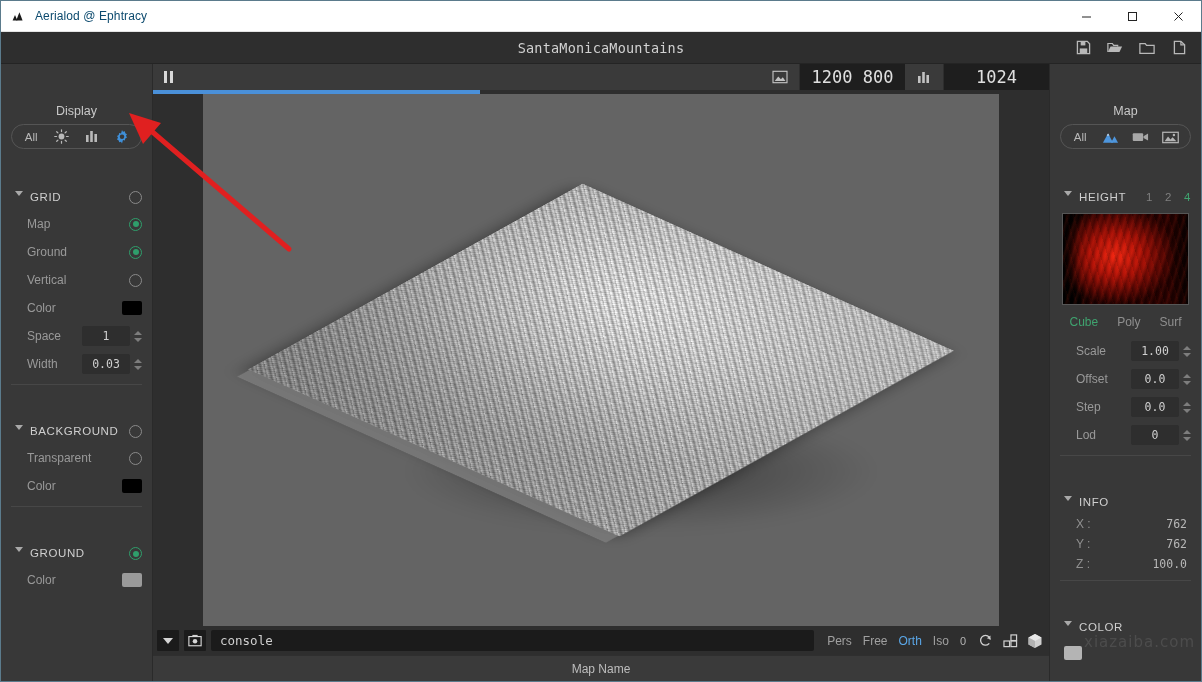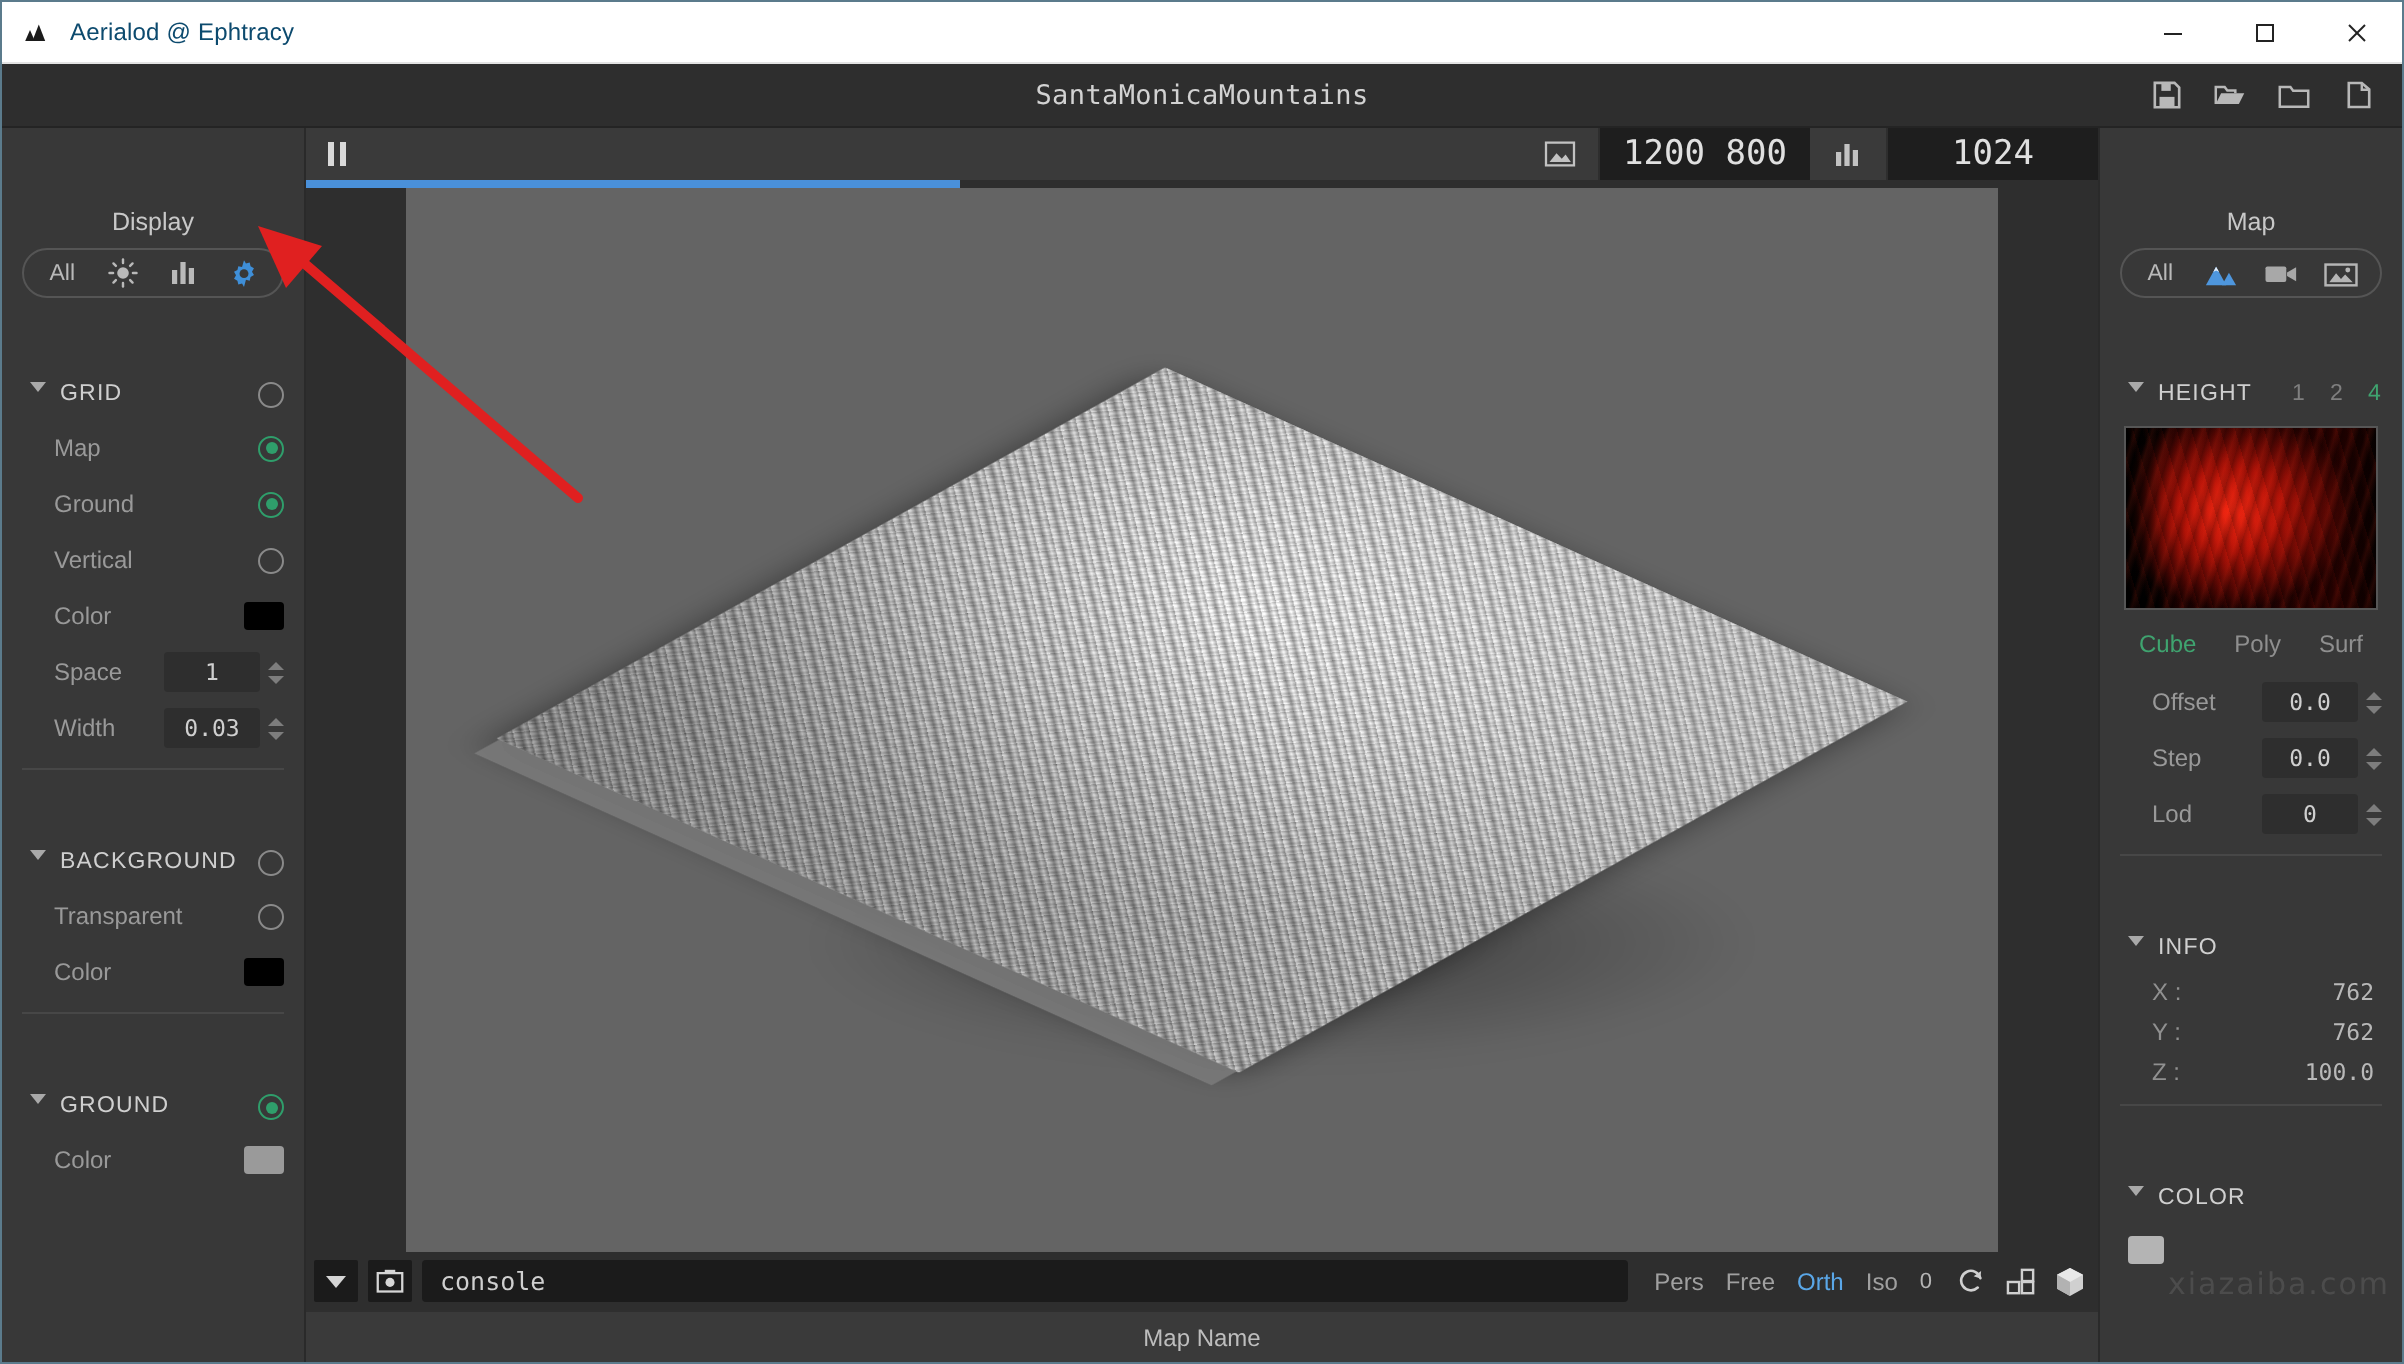--- a/index.html
+++ b/index.html
@@ -578,20 +578,28 @@
 
       <div class="heightmap"></div>
 
       <div class="modes">
         <span class="active">Cube</span>
         <span>Poly</span>
         <span>Surf</span>
       </div>
 
       <div class="row">
+        <span class="lbl">Scale</span>
+        <span class="numbox">1.00</span>
+        <span class="spin">
+            <i class="up"></i>
+            <i class="dn"></i>
+          </span>
+      </div>
+      <div class="row">
         <span class="lbl">Offset</span>
         <span class="numbox">0.0</span>
         <span class="spin">
             <i class="up"></i>
             <i class="dn"></i>
           </span>
       </div>
       <div class="row">
         <span class="lbl">Step</span>
         <span class="numbox">0.0</span>

